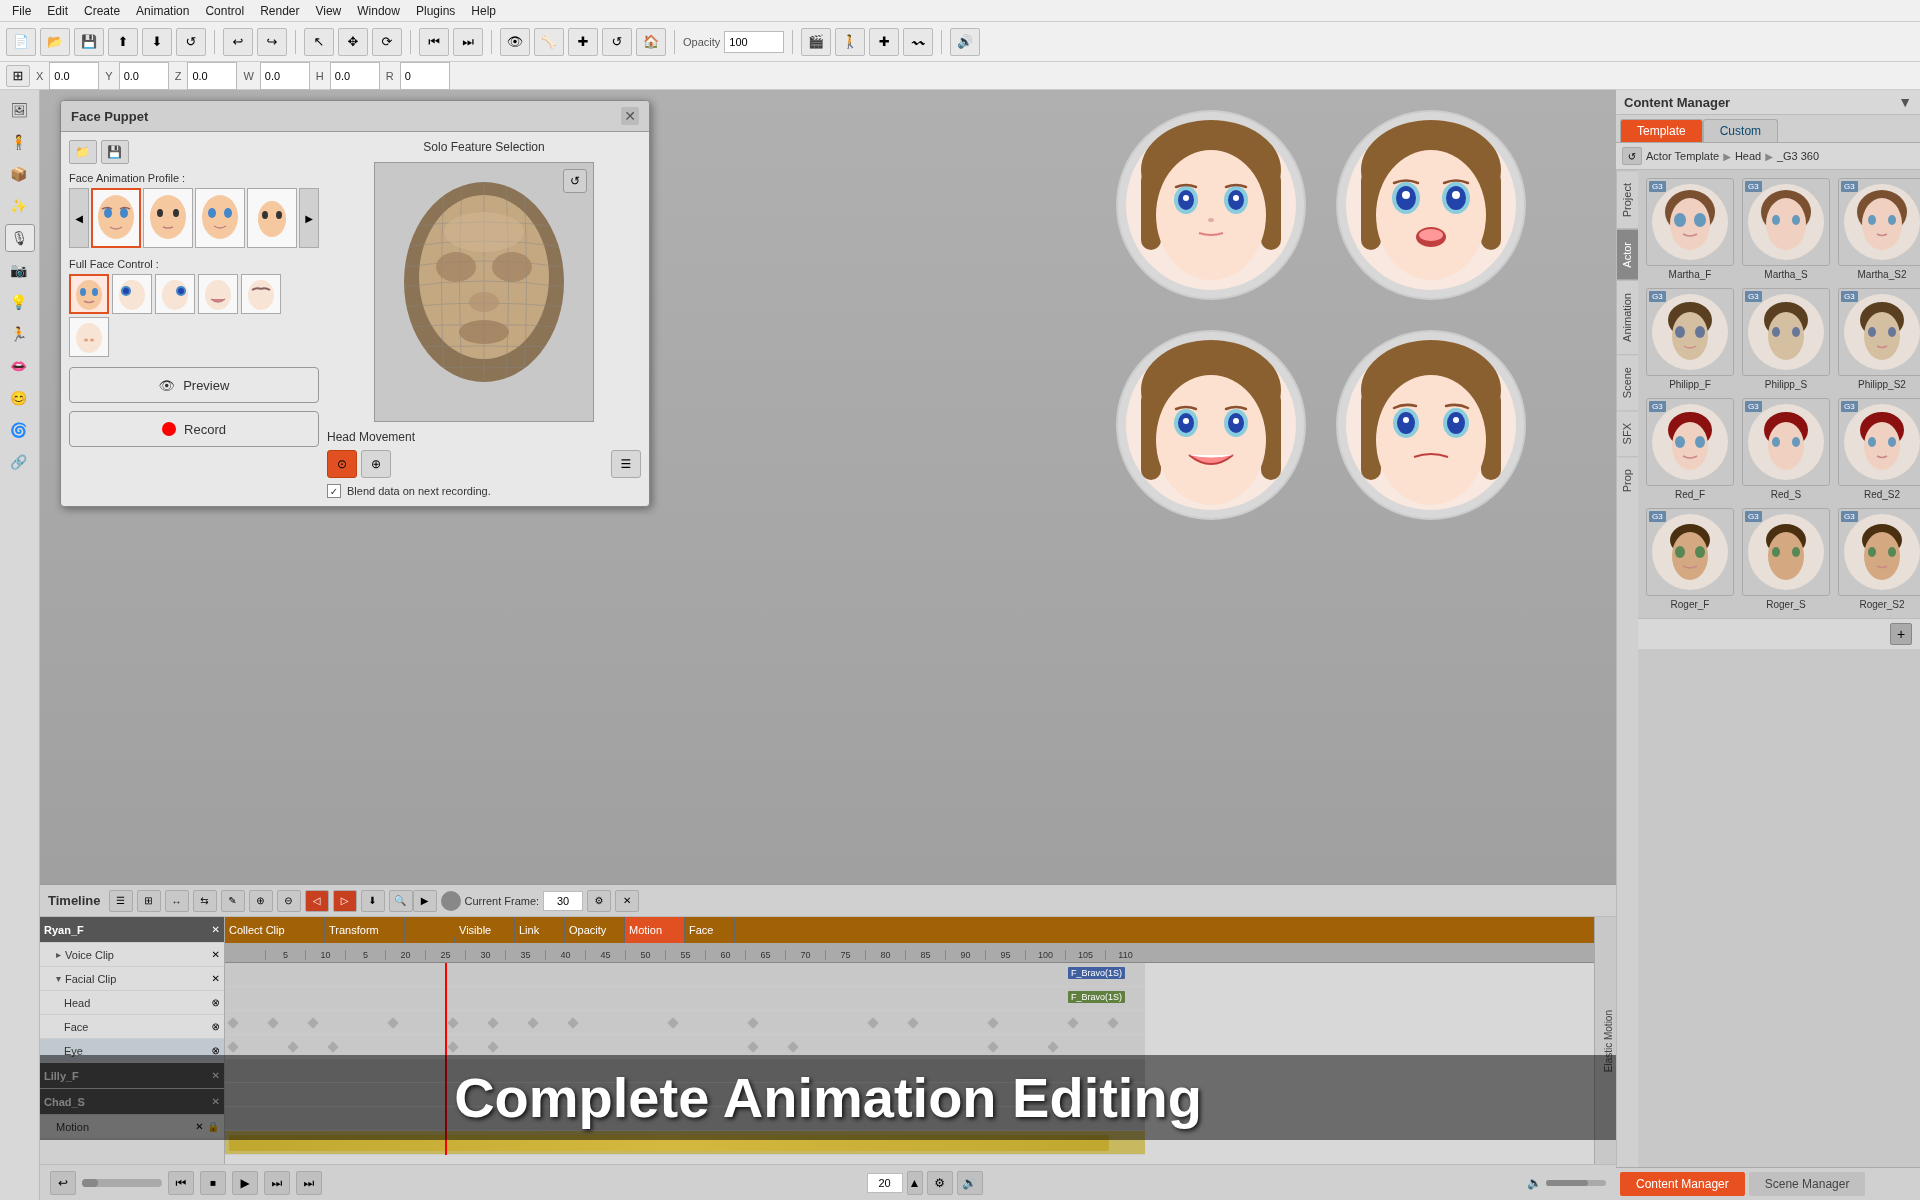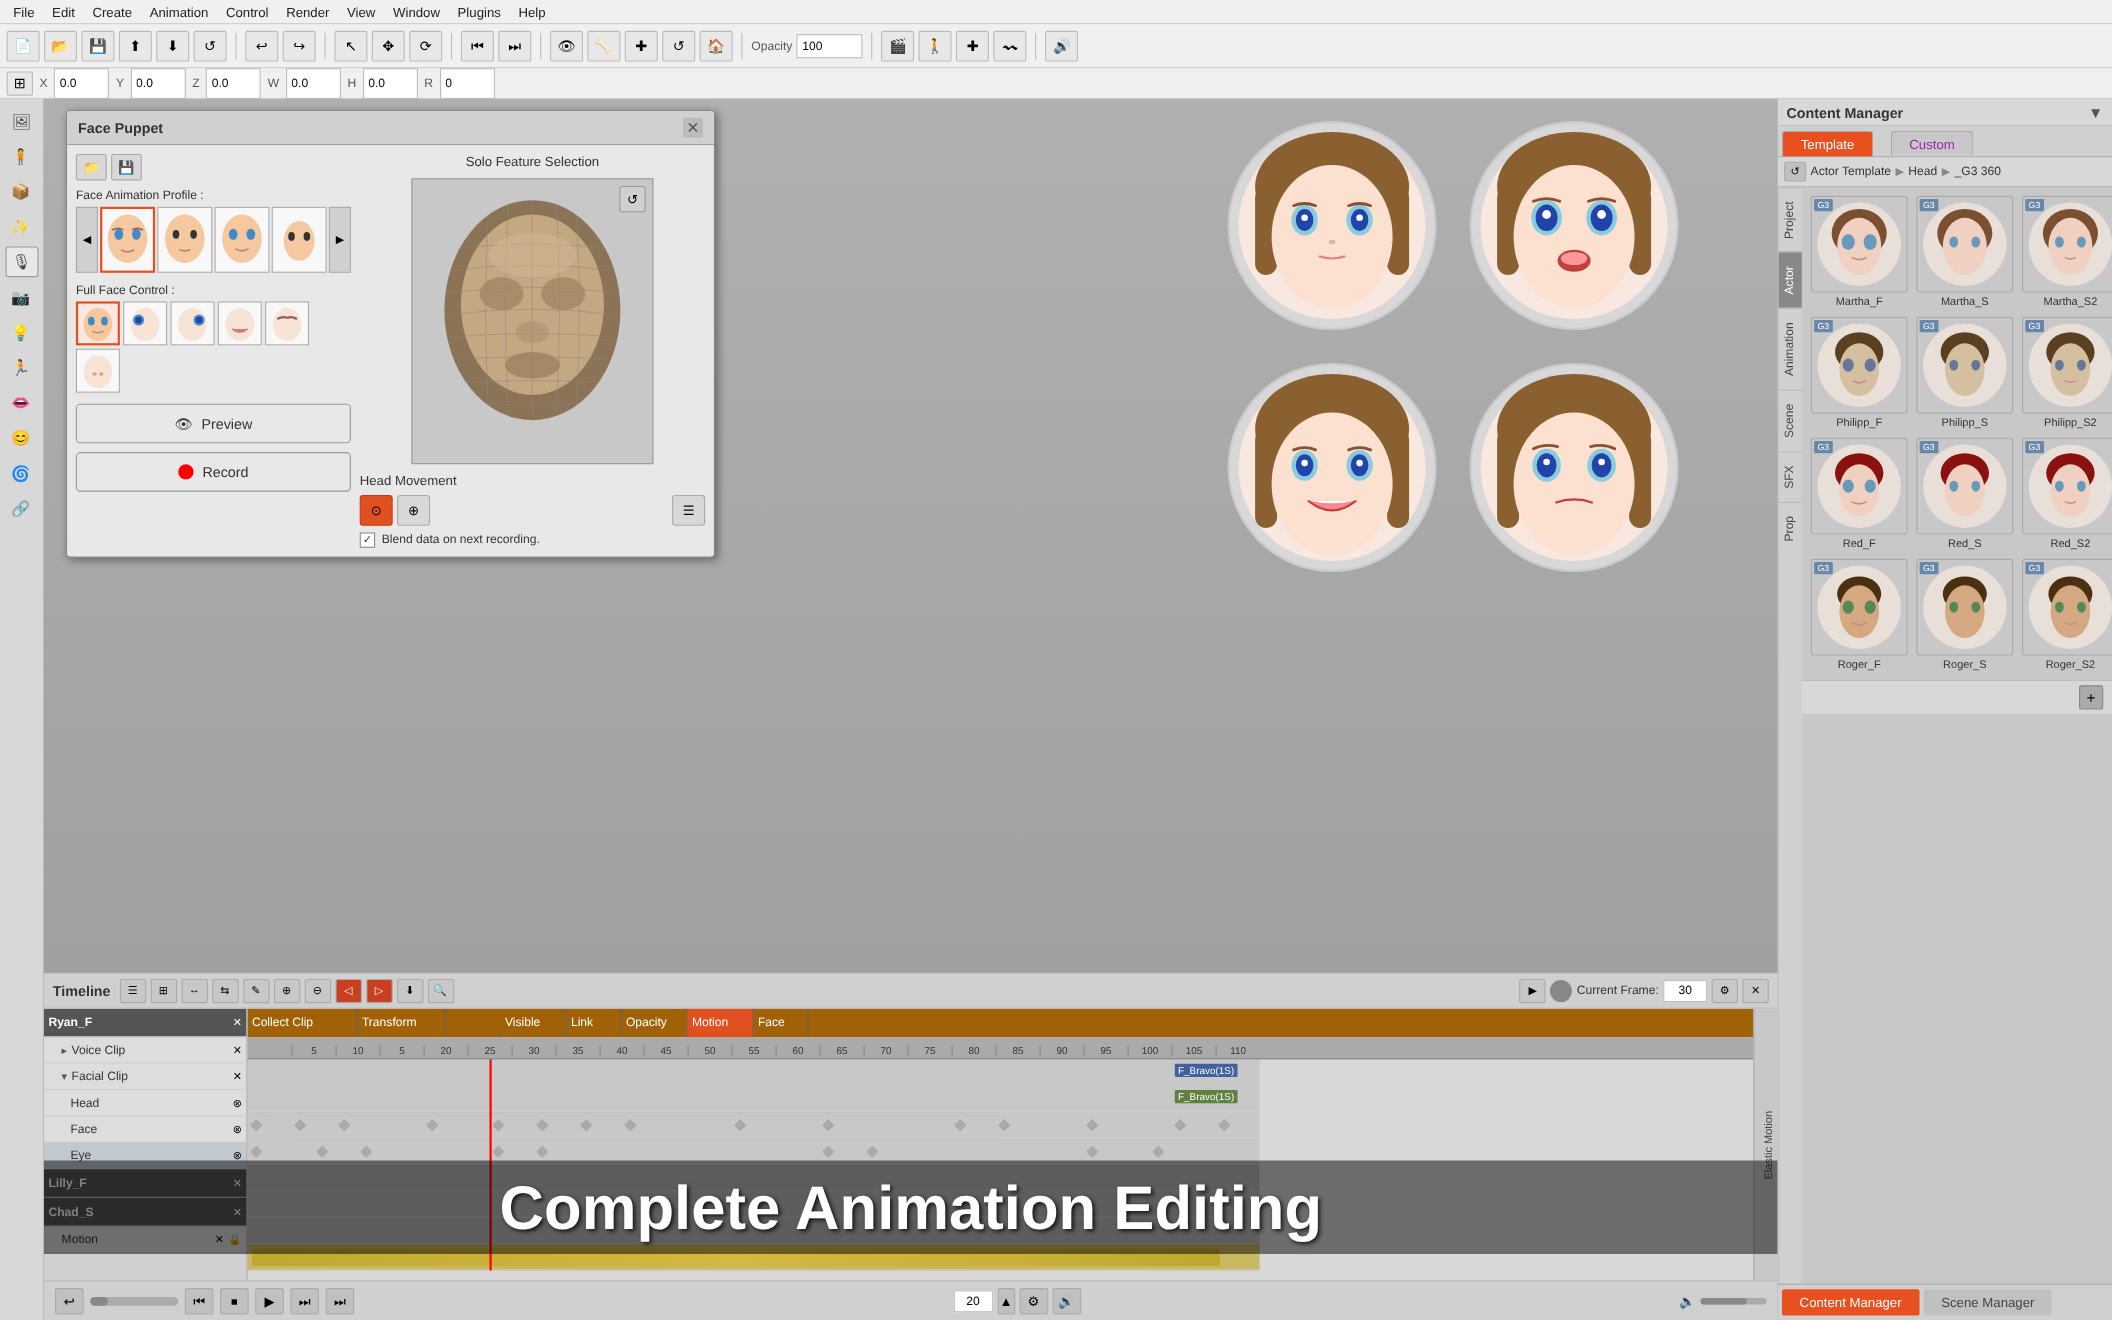--- a/index.html
+++ b/index.html
@@ -70,32 +70,32 @@
     
     .head-movement-label { font-size: 12px; color: #333; margin-bottom: 6px; }
     .movement-controls { display: flex; align-items: center; gap: 4px; margin-bottom: 6px; }
     .move-btn { width: 30px; height: 28px; background: #d8d8d8; border: 1px solid #aaa; border-radius: 3px; cursor: pointer; display: flex; align-items: center; justify-content: center; font-size: 12px; }
     .move-btn.active { background: #e05020; border-color: #c04010; }
     .list-btn { width: 30px; height: 28px; background: #d8d8d8; border: 1px solid #aaa; border-radius: 3px; cursor: pointer; display: flex; align-items: center; justify-content: center; }
     .blend-row { display: flex; align-items: center; gap: 6px; font-size: 11px; color: #333; }
     .checkbox { width: 14px; height: 14px; border: 1px solid #888; background: white; cursor: pointer; display: flex; align-items: center; justify-content: center; font-size: 10px; }
     .panel-tab { padding: 4px 16px; border-radius: 3px 3px 0 0; cursor: pointer; font-size: 12px; border: 1px solid #aaa; border-bottom: none; }
     .panel-tab.active { background: #e85020; color: white; }
-    .panel-tab.inactive { background: #c8c8c8; color: #a21caf; }
+    .panel-tab.inactive { background: #c8c8c8; color: #0c4a6e; }
     
     .content-grid { flex: 1; overflow-y: auto; padding: 8px; display: grid; grid-template-columns: 1fr 1fr 1fr; gap: 8px; }
     .content-item { display: flex; flex-direction: column; align-items: center; cursor: pointer; }
     .content-thumb { width: 88px; height: 88px; background: #c8c8c8; border: 1px solid #aaa; border-radius: 3px; display: flex; align-items: center; justify-content: center; overflow: hidden; position: relative; }
     .content-label { font-size: 10px; color: #333; margin-top: 3px; text-align: center; }
     .g3-badge { position: absolute; top: 2px; left: 2px; background: #6888aa; color: white; font-size: 8px; padding: 1px 3px; border-radius: 1px; }
     .vtab { writing-mode: vertical-rl; padding: 12px 4px; cursor: pointer; font-size: 11px; background: #d0d0d0; border-bottom: 1px solid #bbb; color: #444; }
     
     
     .timeline-area { height: 280px; background: #d8d8d8; border-top: 1px solid #999; }
-    .timeline-header { background: #d0d0d0; height: 32px; display: flex; align-items: center; padding: 0 8px; border-bottom: 1px solid #bbb; justify-content: space-between; }
+    .timeline-header { background: #d0d0d0; height: 32px; display: flex; align-items: center; padding: 0 8px; border-bottom: 1px solid #bbb; justify-content: flex-start; }
     .timeline-title { font-size: 13px; font-weight: bold; color: #333; }
     .timeline-toolbar { display: flex; align-items: center; gap: 4px; }
     .tl-btn { width: 24px; height: 22px; background: #c8c8c8; border: 1px solid #aaa; border-radius: 2px; cursor: pointer; display: flex; align-items: center; justify-content: center; font-size: 10px; }
     .current-frame-label { font-size: 11px; color: #333; }
     .current-frame-input { width: 40px; height: 20px; border: 1px solid #bbb; text-align: center; font-size: 11px; }
     
     .timeline-content { display: flex; height: calc(280px - 32px); }
     .timeline-tracks { width: 185px; background: #d0d0d0; border-right: 1px solid #aaa; overflow-y: auto; }
     .track-row { height: 24px; display: flex; align-items: center; padding: 0 4px; border-bottom: 1px solid #ccc; gap: 4px; }
     .track-row.header { background: #555; color: white; height: 26px; }
@@ -689,21 +689,21 @@
       </div>
     </div>
   </div>
 
   <div class="whole-right">
     <div style="display:flex;align-items:center;justify-content:space-between;background:#d8d8d8;padding:4px 8px;border-bottom:1px solid #bbb;">
       <span style="font-size:13px;font-weight:bold;color:#333;">Content Manager</span>
       <div style="cursor:pointer;font-size:14px;color:#555;">▼</div>
     </div>
 
-    <div style="display:flex;background:#d0d0d0;border-bottom:1px solid #aaa;padding:4px 4px 0;gap:16px;">
+    <div style="display:flex;background:#d0d0d0;border-bottom:1px solid #aaa;padding:4px 4px 0;gap:0;">
       <div class="panel-tab active">Template</div>
       <div class="panel-tab inactive">Custom</div>
     </div>
 
     <div style="display:flex;align-items:center;padding:4px 6px;background:#d8d8d8;border-bottom:1px solid #bbb;gap:4px;">
       <div style="width:20px;height:18px;background:#c0c0c0;border:1px solid #aaa;border-radius:2px;cursor:pointer;display:flex;align-items:center;justify-content:center;font-size:10px;">↺</div>
       <span style="font-size:11px;color:#333;">Actor Template</span>
       <span style="font-size:10px;color:#888;">▶</span>
       <span style="font-size:11px;color:#333;">Head</span>
       <span style="font-size:10px;color:#888;">▶</span>

